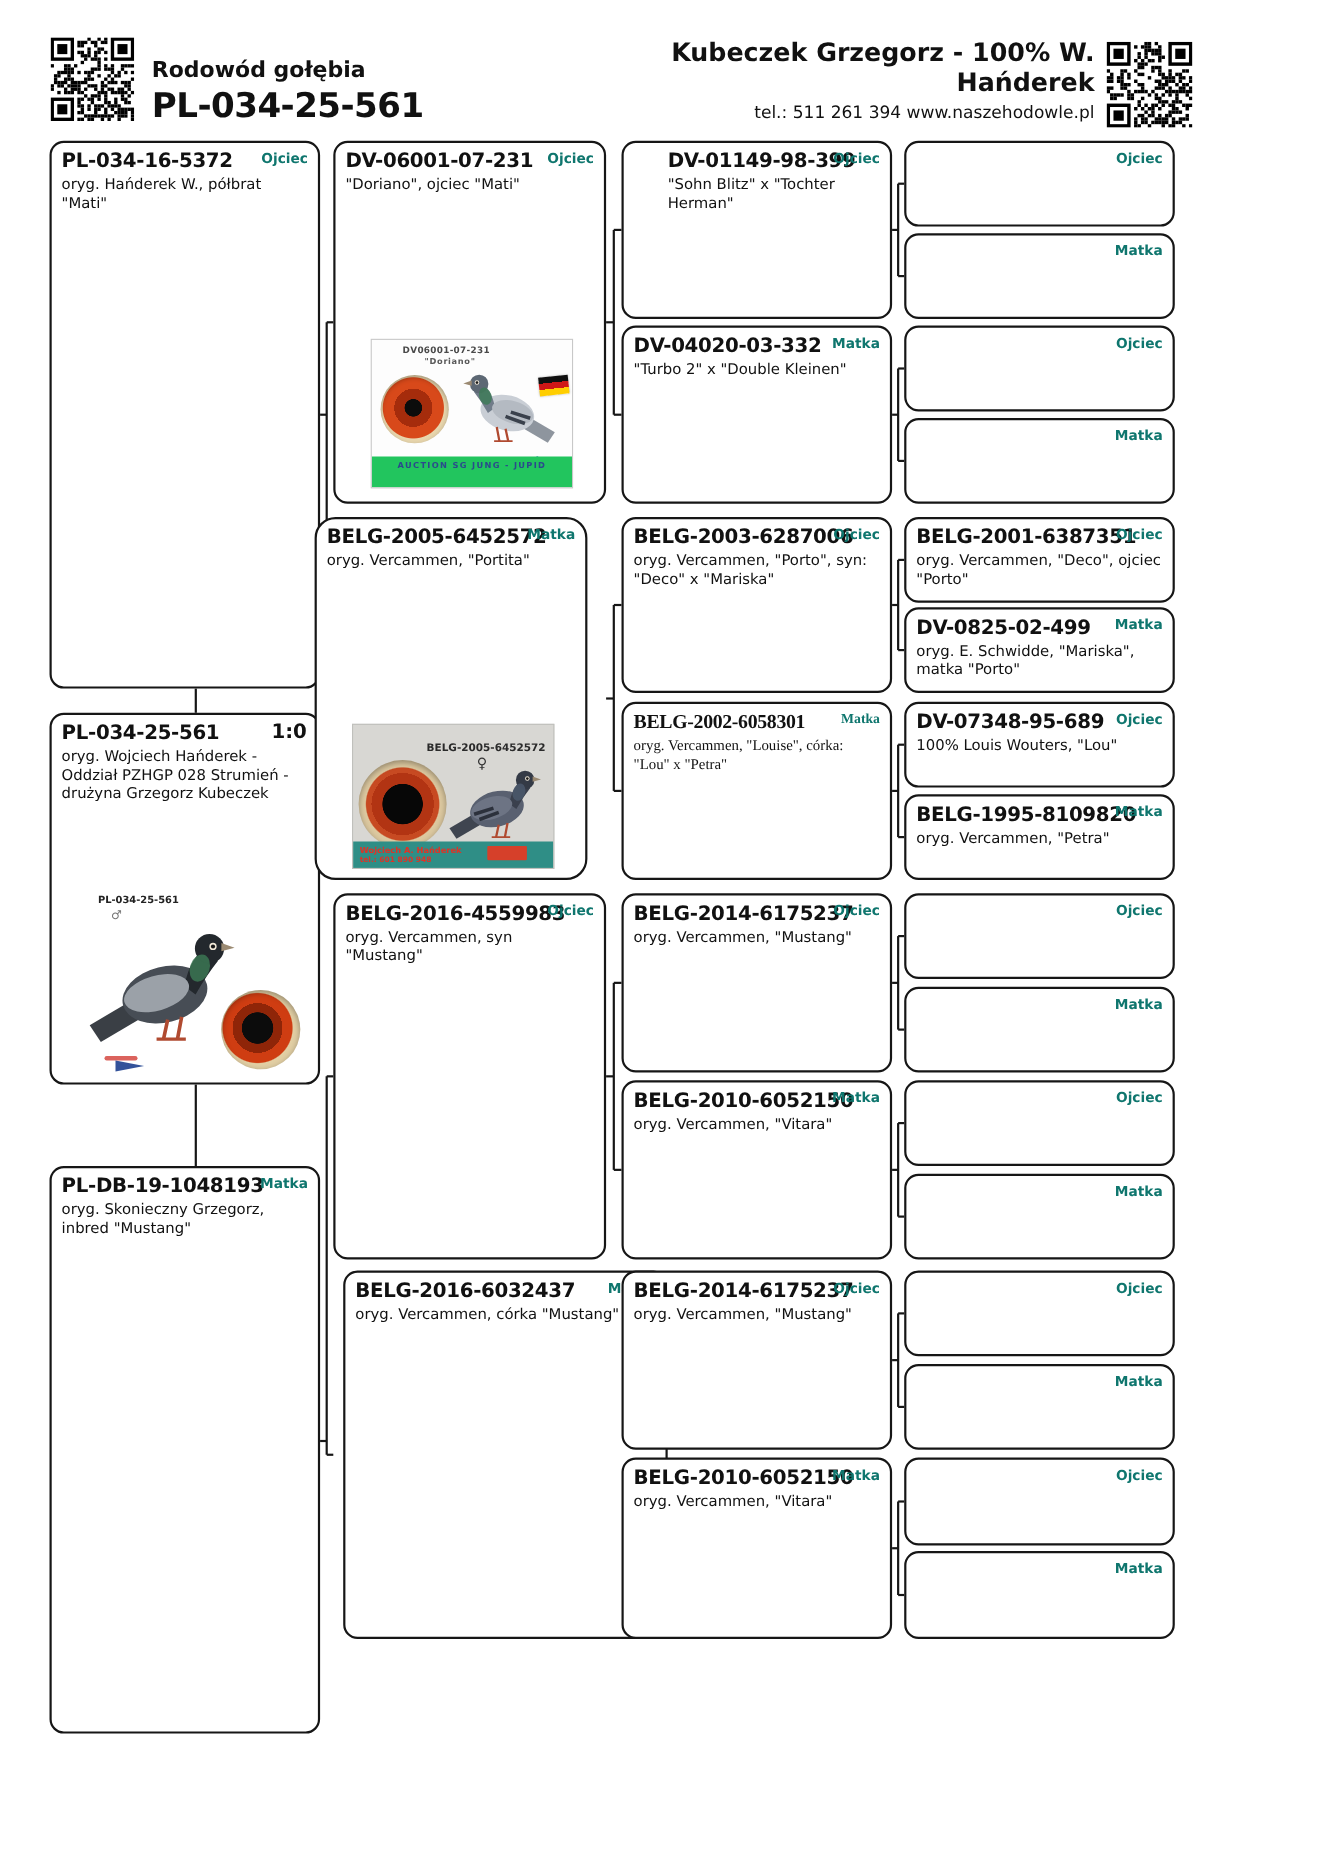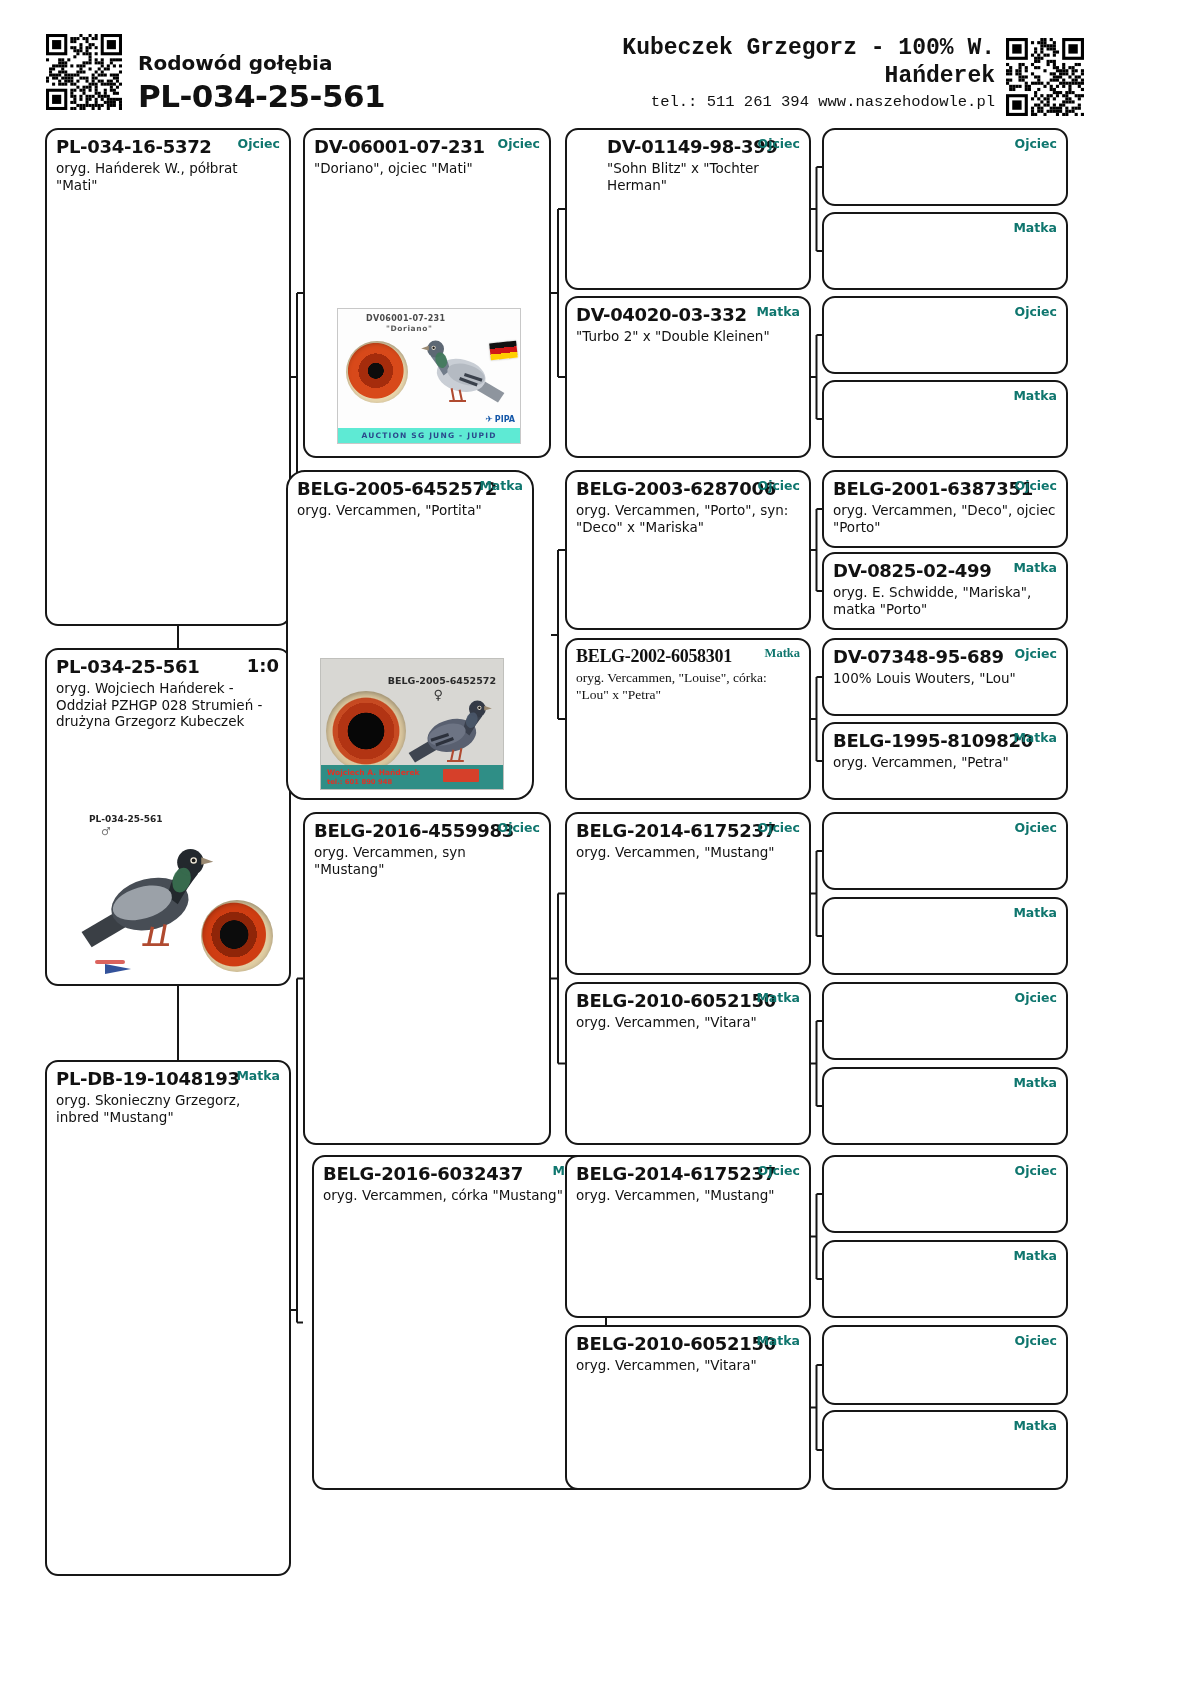--- a/index.html
+++ b/index.html
@@ -2,21 +2,21 @@
 <html><head>
 <meta charset="utf-8">
 <style>
   html,body{margin:0;padding:0;background:#fff;}
   .page{position:relative;width:1200px;height:1697px;background:#fff;overflow:hidden;
         font-family:"DejaVu Sans",sans-serif;color:#111;}
   
   .hdr-left{position:absolute;left:46px;top:34px;display:flex;gap:16px;align-items:flex-start;}
   .hdr-titles .doc-type{font-size:20px;font-weight:bold;line-height:1.1;margin-top:18px;}
   .hdr-titles .main-ring{font-size:31px;font-weight:bold;letter-spacing:-0.5px;margin-top:4px;}
-  .hdr-right{position:absolute;right:205px;top:34px;text-align:right;width:560px;font-family:Liberation Mono, monospace;}
+  .hdr-right{position:absolute;right:205px;top:34px;text-align:right;width:560px;}
   .hdr-right .breeder{font-size:23px;font-weight:bold;line-height:1.22;}
   .hdr-right .contact{font-size:15.5px;margin-top:3px;color:#111;}
   .qr{display:block;}
   .qr-right-wrap{position:absolute;left:1006px;top:38px;}
   
   .box{position:absolute;border:2px solid #161616;border-radius:13px;background:#fff;
        box-sizing:border-box;padding:6px 9px 5px 9px;}
   .ring{font-weight:bold;font-size:18px;letter-spacing:-0.3px;white-space:nowrap;display:block;}
   .tag{position:absolute;top:6px;right:9px;font-weight:bold;font-size:12.5px;color:#0f766e;}
   .score{position:absolute;top:5px;right:10px;font-weight:bold;font-size:18px;color:#111;}
@@ -25,21 +25,21 @@
   .connectors{position:absolute;left:0;top:0;pointer-events:none;}
   
   .photo{position:absolute;box-sizing:border-box;}
   .eye{border-radius:50%;position:absolute;}
   .eye-a{background:radial-gradient(circle at 46% 48%, #0c0c0c 0 26%, #8f2508 27% 42%, #cf3d12 42% 58%, #e2cfa4 60% 76%, #cdb98c 76% 87%, #f3eee2 88%);box-shadow:inset 0 2px 6px rgba(0,0,0,.35);}
   .eye-b{background:radial-gradient(circle at 48% 48%, #0c0c0c 0 17%, #a52c0c 18% 38%, #d8491a 38% 60%, #e8d6ad 62% 78%, #d6c298 78% 88%, #f6f2e8 89%);box-shadow:inset 0 2px 5px rgba(0,0,0,.3);}
   .eye-c{background:radial-gradient(circle at 50% 50%, #070707 0 32%, #b23413 33% 50%, #c74a22 50% 58%, #ddc9a0 60% 74%, #c9b488 74% 88%, #efe9db 89%);box-shadow:inset 0 2px 6px rgba(0,0,0,.35);}
   .ph-doriano{border:1px solid #c8c8c8;background:#fdfdfd;overflow:hidden;}
   .ph-doriano .cap1{position:absolute;left:28px;top:5px;font-size:8px;font-weight:bold;color:#4a4a4a;letter-spacing:0.3px;}
   .ph-doriano .cap2{position:absolute;left:48px;top:15px;font-size:7.5px;font-weight:bold;color:#5a5a5a;letter-spacing:0.6px;}
-  .ph-doriano .strip{position:absolute;left:0;right:0;bottom:0;height:15px;background:#5eead4;
+  .ph-doriano .strip{position:absolute;left:0;right:0;bottom:0;height:28px;background:#22c55e;
       color:#2b4a8c;font-size:7.5px;font-weight:bold;text-align:center;line-height:15px;letter-spacing:1.2px;}
   .ph-doriano .pipa{position:absolute;right:5px;bottom:19px;font-size:8px;font-weight:bold;color:#1457a8;display:flex;align-items:center;gap:2px;}
   .ph-doriano .pipa .glyph{font-size:9px;}
   .flag{position:absolute;width:27px;height:17px;transform:rotate(-6deg);
         background:linear-gradient(#101010 0 33%, #cf1717 33% 66%, #ffce00 66%);box-shadow:0 0 2px rgba(0,0,0,.3);}
   .ph-portita{background:#d8d7d3;border:1px solid #c0c0bc;overflow:hidden;}
   .ph-portita .cap{position:absolute;right:7px;top:16px;font-size:9.5px;font-weight:bold;color:#2a2a2a;}
   .ph-portita .sex{position:absolute;right:60px;top:28px;font-size:13px;color:#333;}
   .ph-portita .band{position:absolute;left:0;right:0;bottom:0;height:24px;background:#2f8e86;}
   .ph-portita .owner{position:absolute;left:6px;top:3px;font-size:7.5px;font-weight:bold;color:#e03226;line-height:1.2;}

